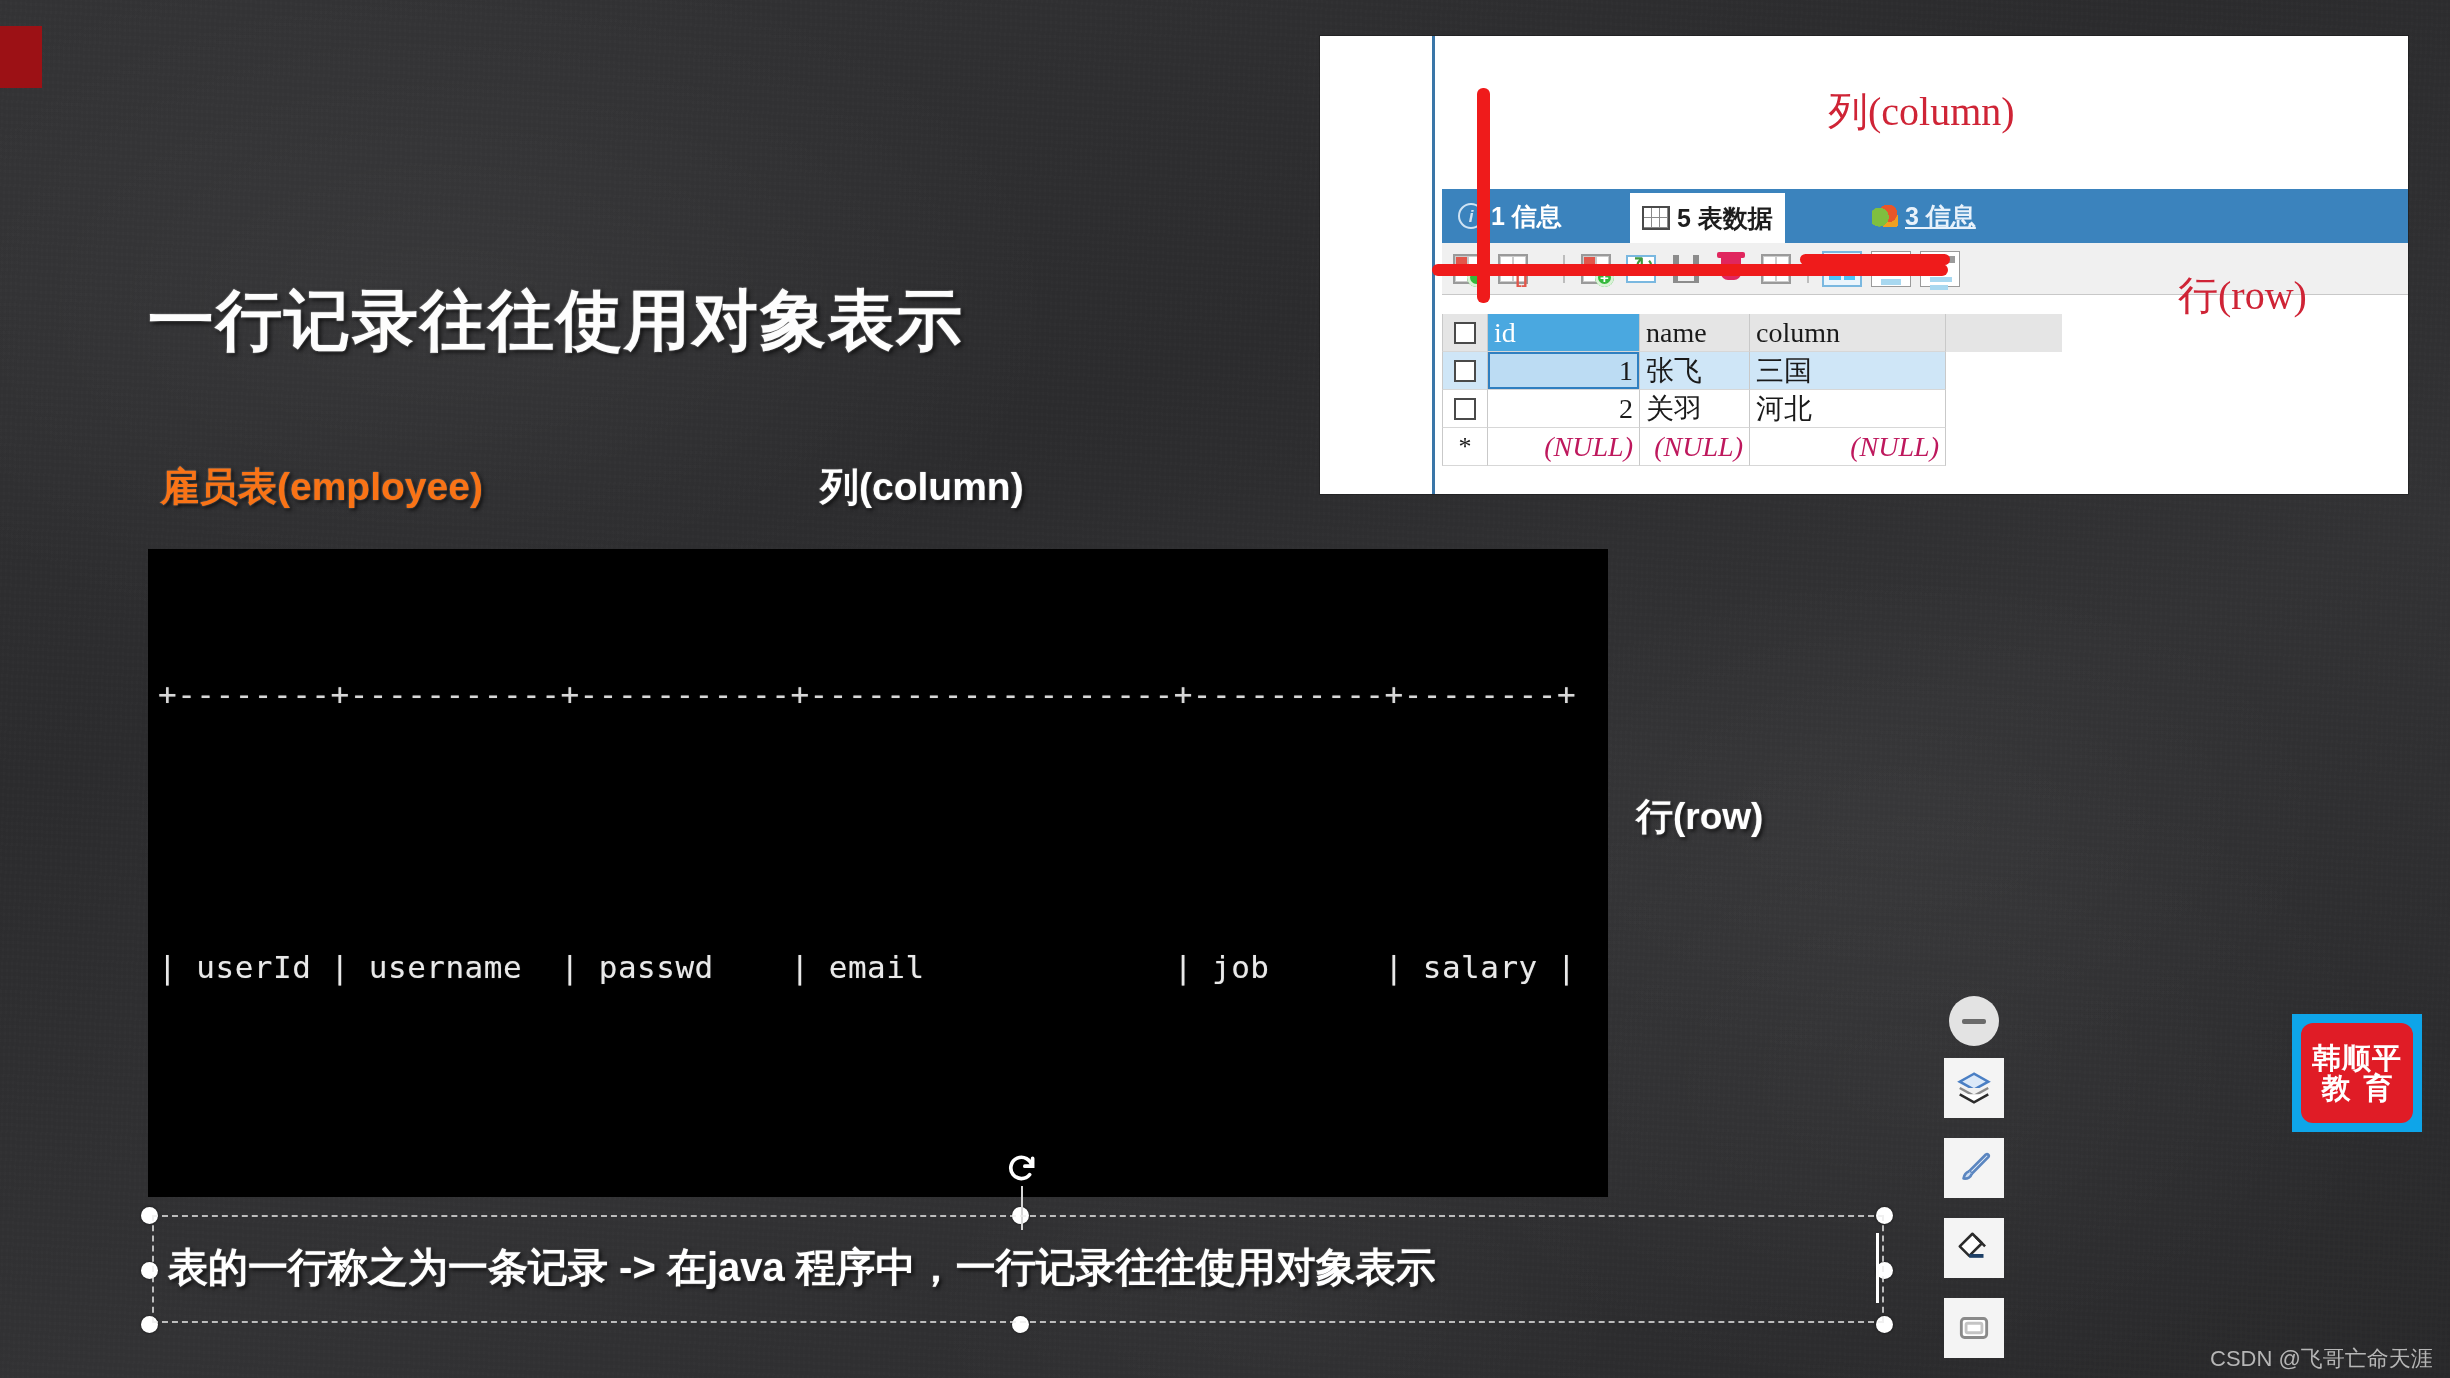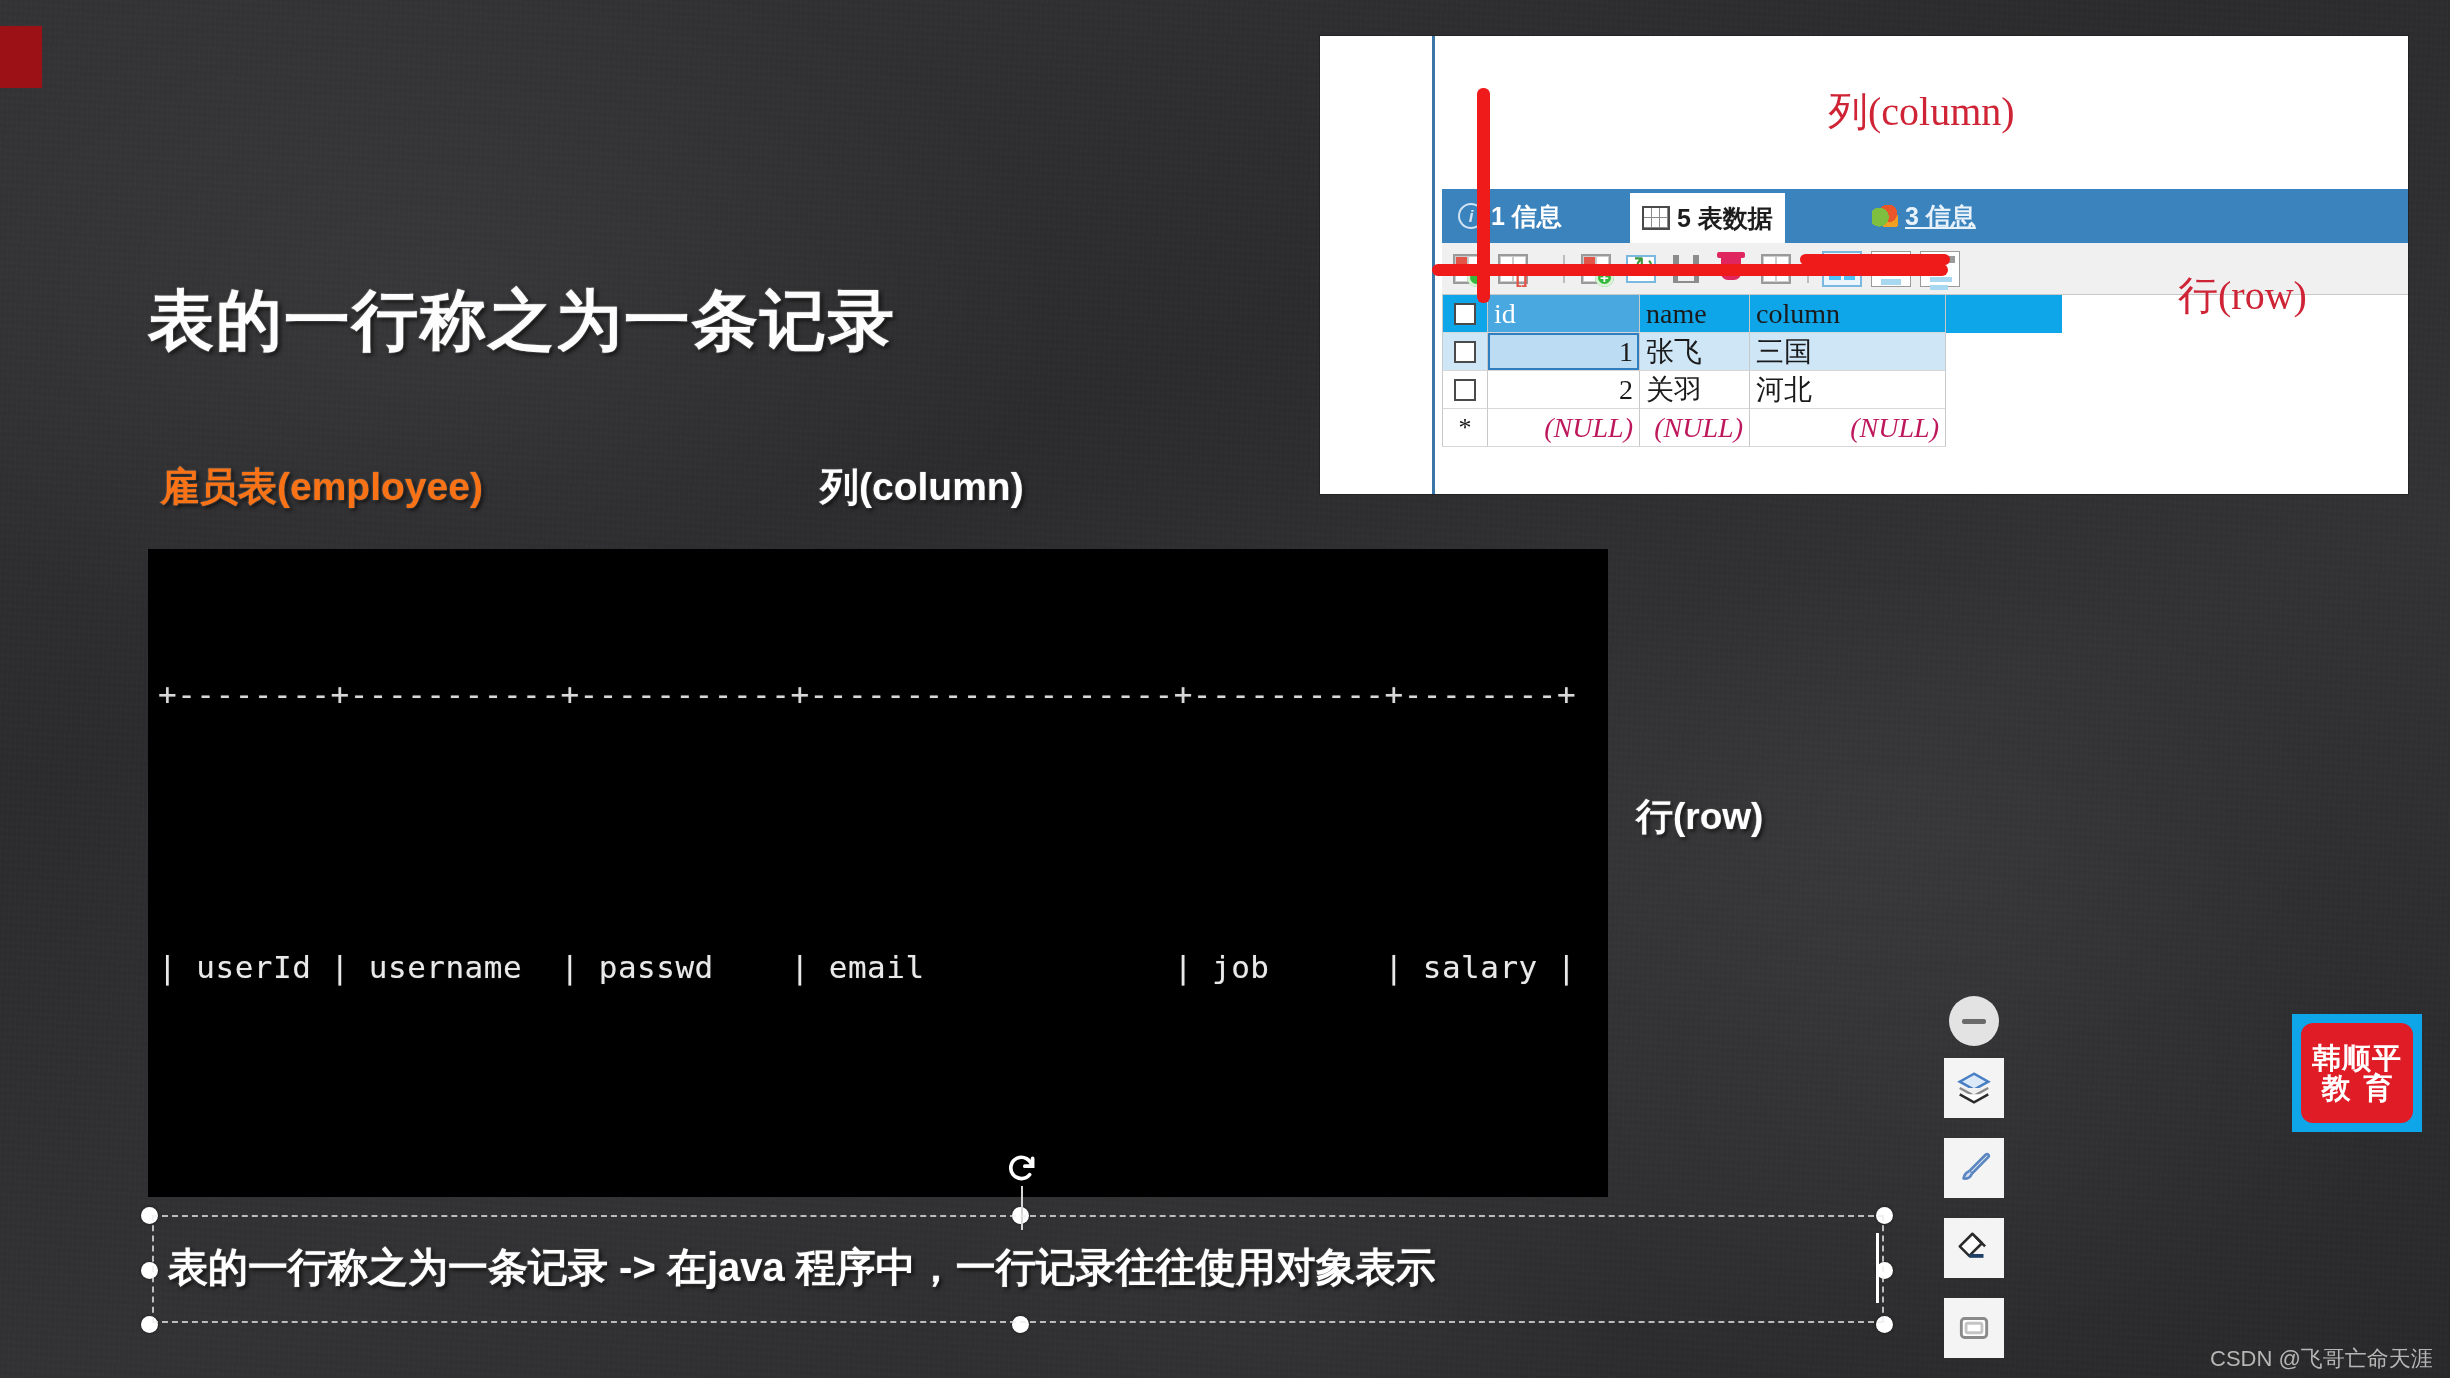--- a/index.html
+++ b/index.html
@@ -260,21 +260,21 @@
   .tb-view-note i.a { top: 12px; width: 14px; }
   .tb-view-note i.b { top: 21px; width: 22px; }
   .tb-view-note i.c { top: 29px; width: 18px; }
 
   
   #inset-grid {
     position: absolute; left: 0; top: 259px; width: 620px;
     font-family: "Liberation Serif", serif;
   }
   .grid-row { display: flex; height: 38px; }
-  .grid-row.header { background: #0ea5e9; }
+  .grid-row.header { background: #e5e5e5; margin-top: 19px; }
   .grid-cell {
     border-right: 1px solid #c9c9c9; border-bottom: 1px solid #d7d7d7;
     font-size: 28px; line-height: 38px; padding: 0 6px;
     overflow: hidden; white-space: nowrap; color: #1a1a1a;
   }
   .c-check { width: 46px; border-left: 1px solid #c9c9c9; display: flex; align-items: center; justify-content: center; }
   .c-id { width: 152px; }
   .c-name { width: 110px; }
   .c-addr { width: 196px; }
   .chk { width: 22px; height: 22px; border: 2px solid #4a4a4a; background: #ffffff; }
@@ -356,21 +356,21 @@
 <body>
 
 <div id="board">
   <div id="board-noise"></div>
   <div id="board-smudge-1"></div>
   <div id="board-smudge-2"></div>
 </div>
 
 <div id="red-corner"></div>
 
-<div id="title">表的一行称之为一条记录</div>
+<div id="title">一行记录往往使用对象表示</div>
 <div id="label-employee">雇员表(employee)</div>
 <div id="label-column-board">列(column)</div>
 <div id="label-row-board">行(row)</div>
 
 <div id="terminal">
   <div id="terminal-inner">
     <div class="term-line term-sep">+--------+-----------+-----------+-------------------+----------+--------+</div>
     <div class="term-gap"></div>
     <div class="term-line">| userId | username  | passwd    | email             | job      | salary |</div>
     <div class="term-gap"></div>

